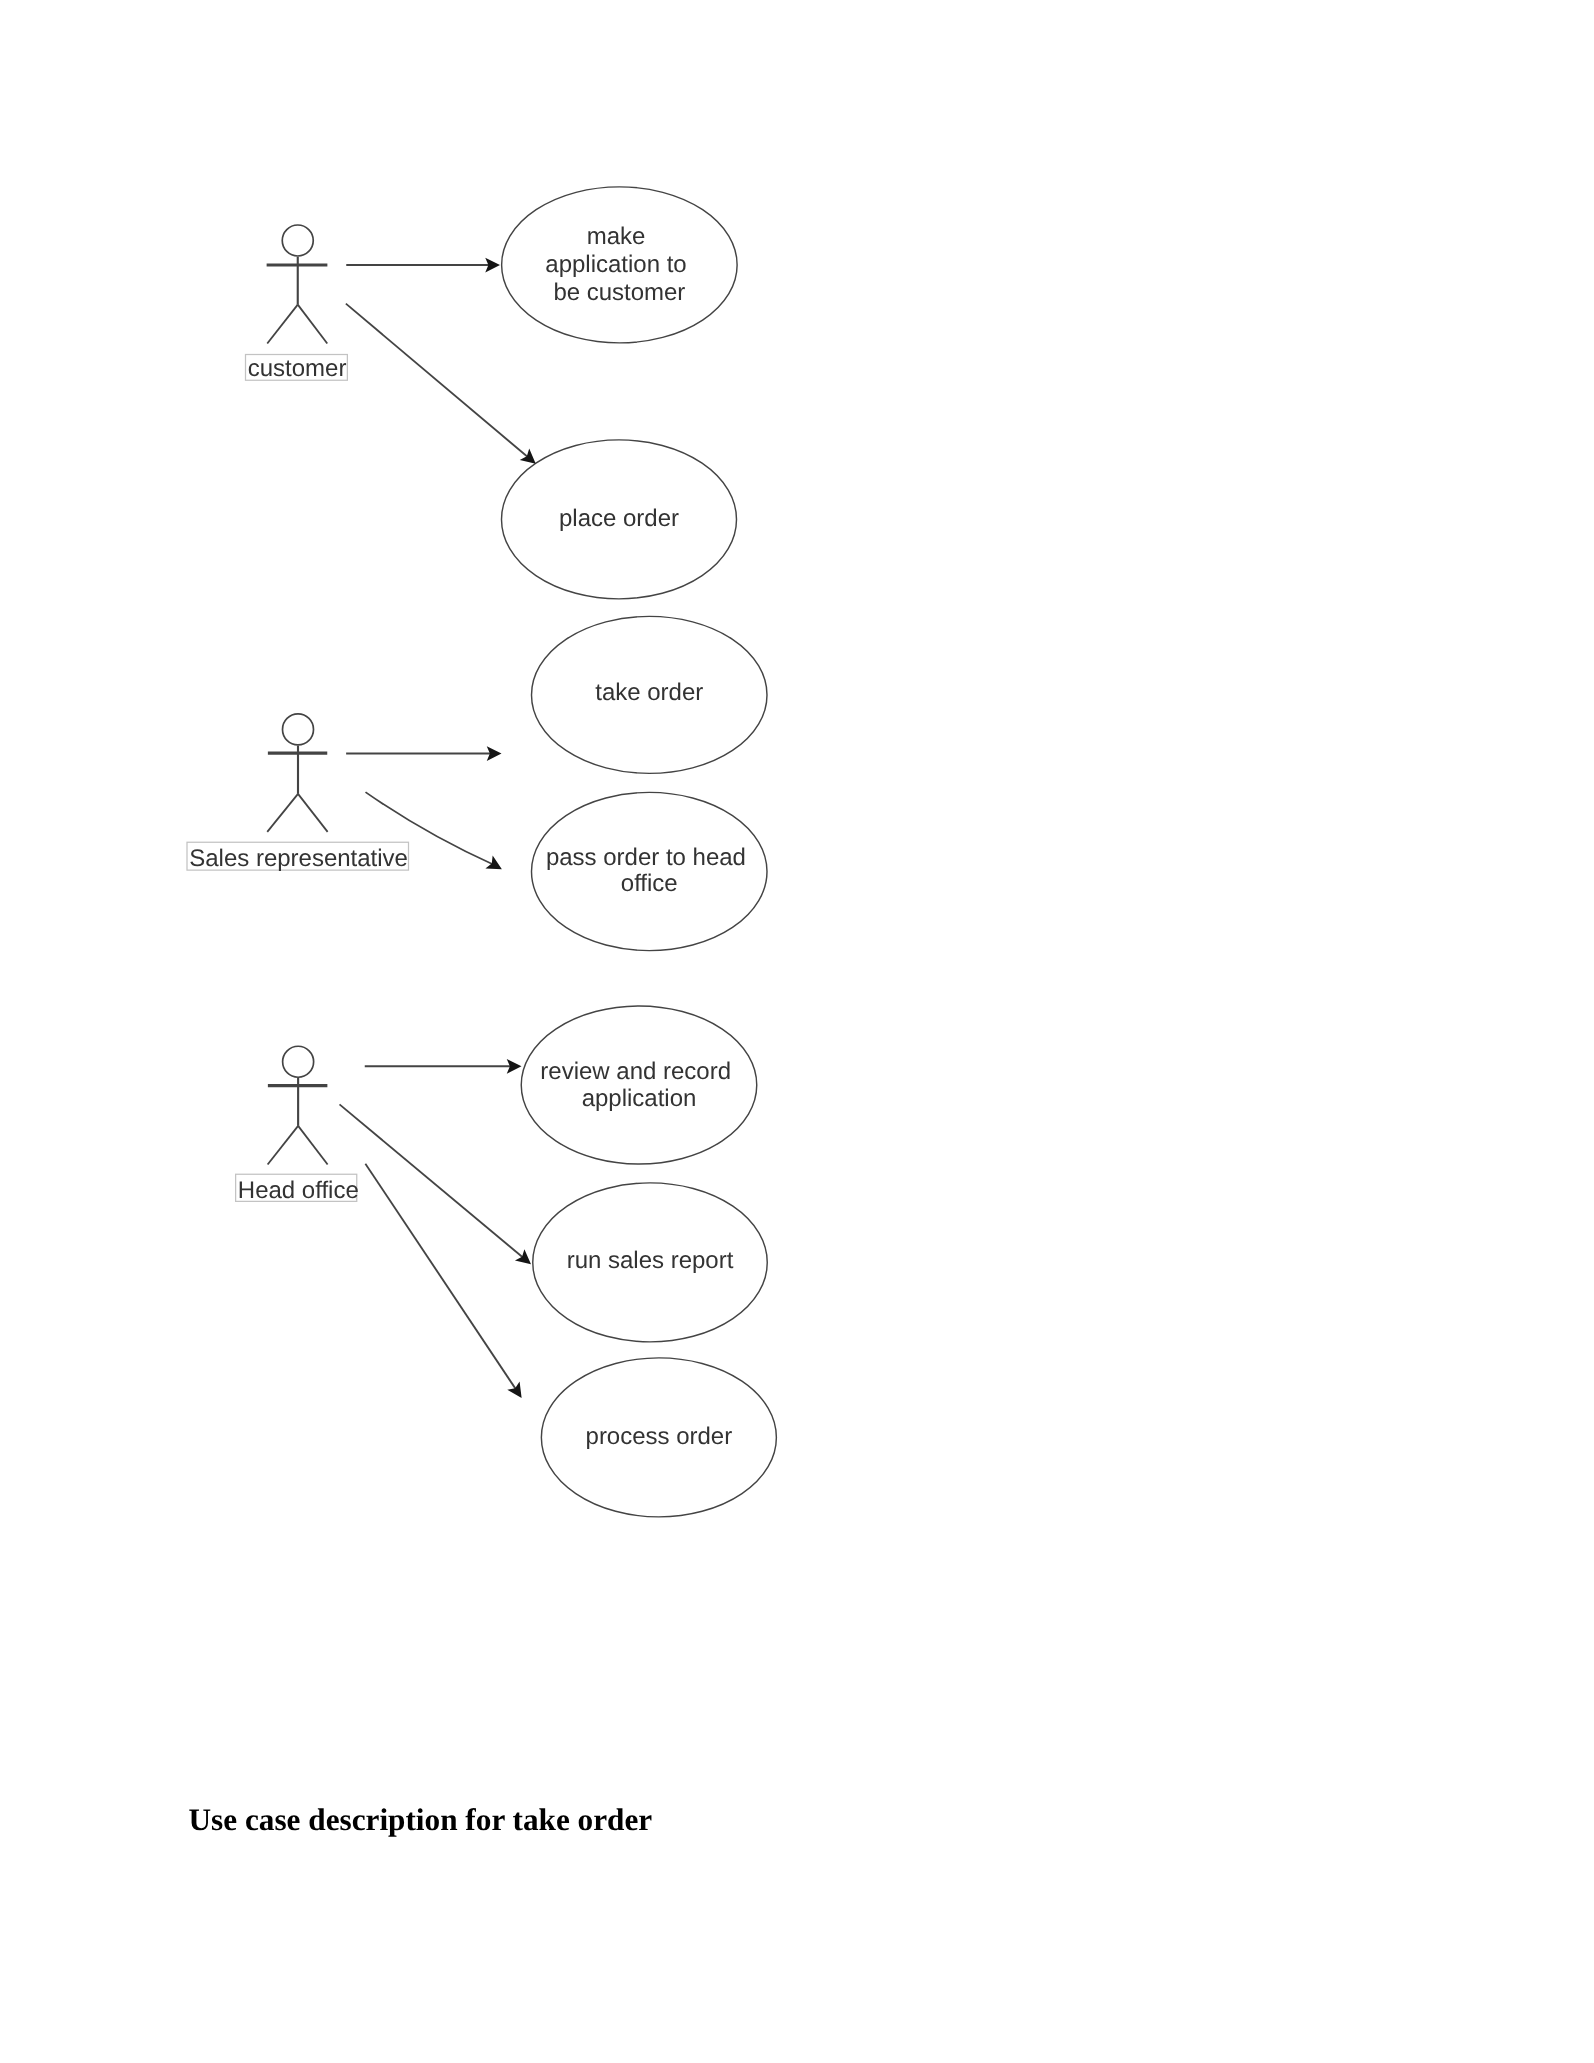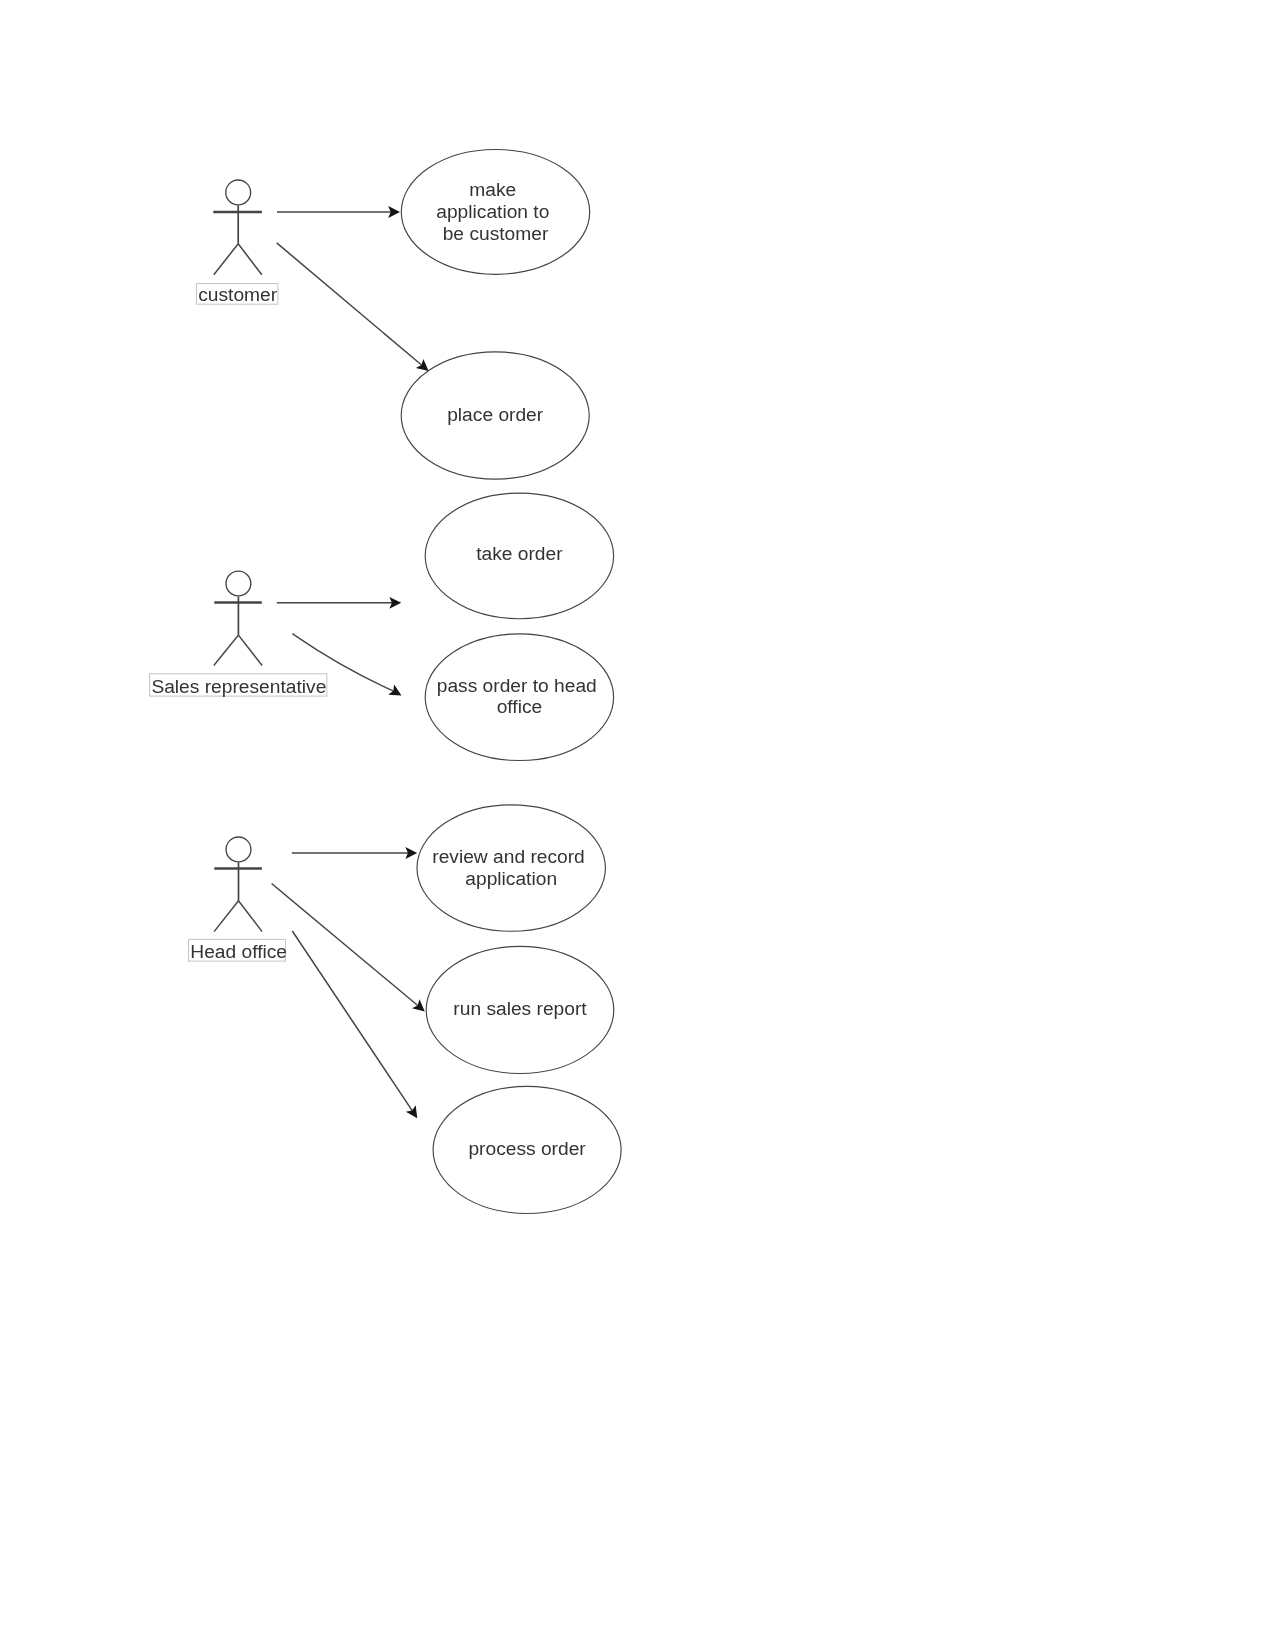--- a/index.html
+++ b/index.html
@@ -117,15 +117,16 @@
     <g>
       <path d="M271.6,883.5 L419.82,1007.24" fill="none" stroke="#444444" stroke-width="1.45"></path>
       <path d="M424.80,1011.40 L411.96,1008.37 L417.66,1005.44 L419.52,999.31 Z" fill="#151515"></path>
     </g>
     <g>
       <path d="M292.3,931.0 L413.70,1112.90" fill="none" stroke="#444444" stroke-width="1.45"></path>
       <path d="M417.30,1118.30 L405.84,1111.76 L412.14,1110.56 L415.66,1105.21 Z" fill="#151515"></path>
     </g>
   </svg>
 
+  <div id="doc-title">Use case description for take order</div>
 
   </div>
 </div>
 
 </body></html>

